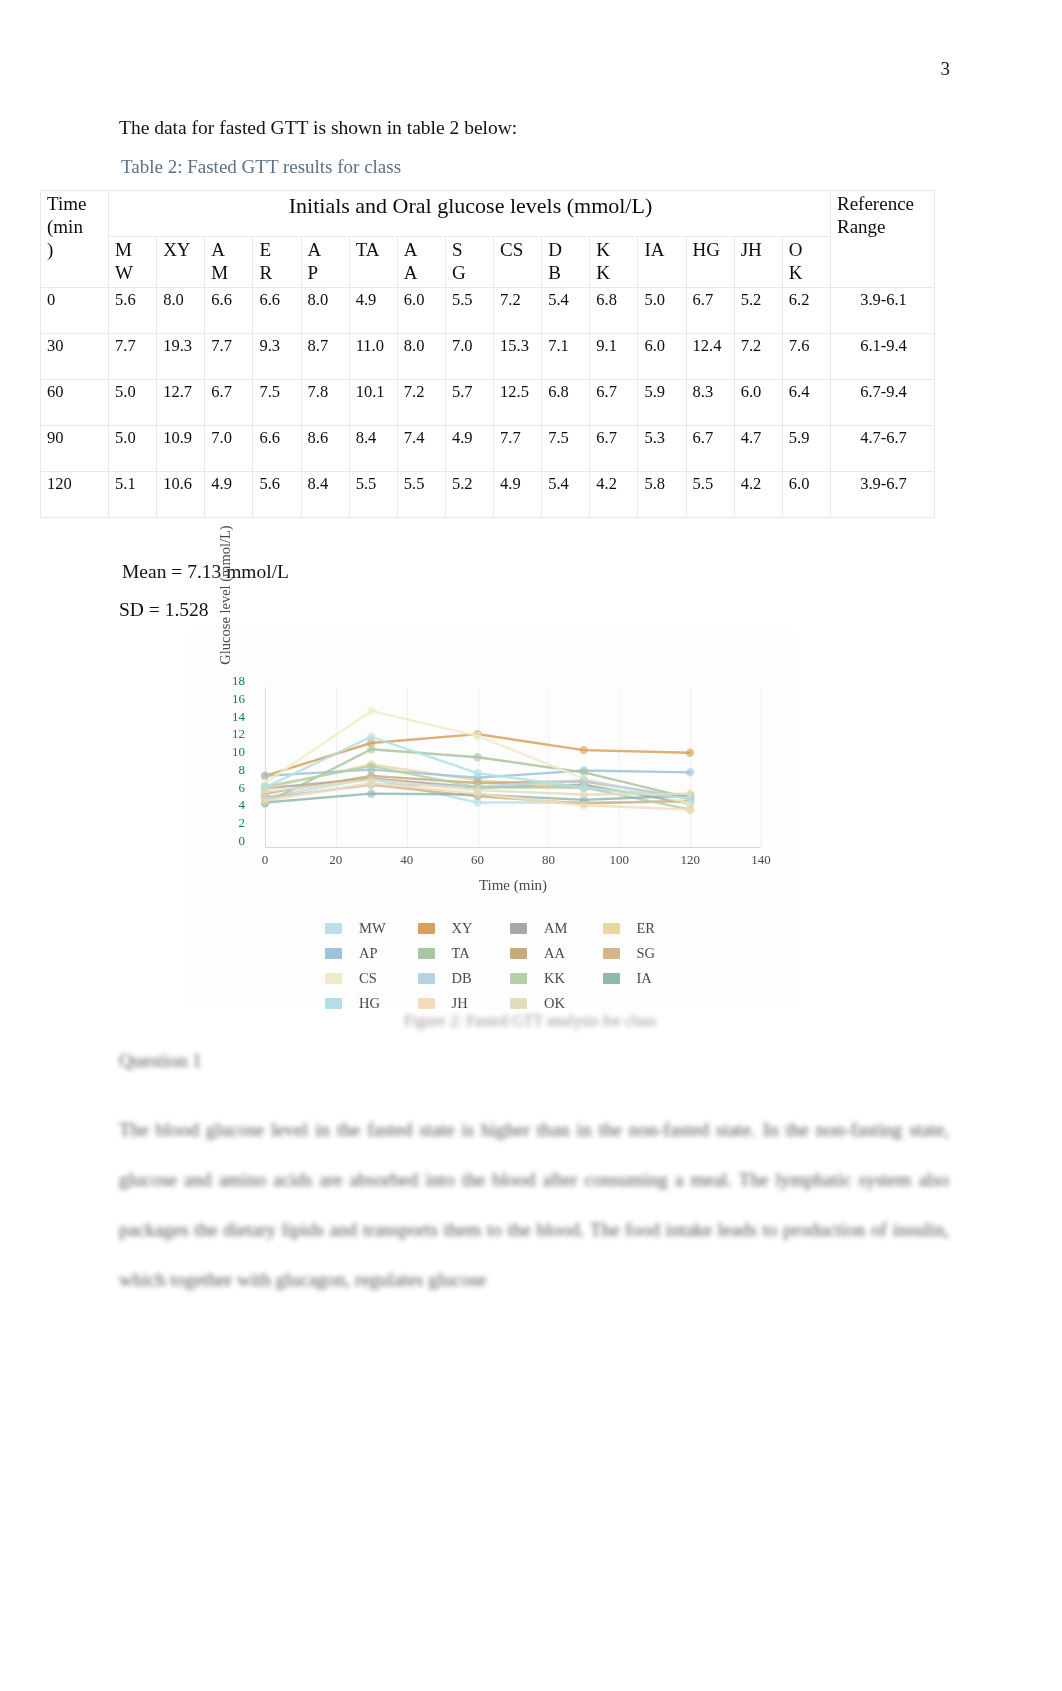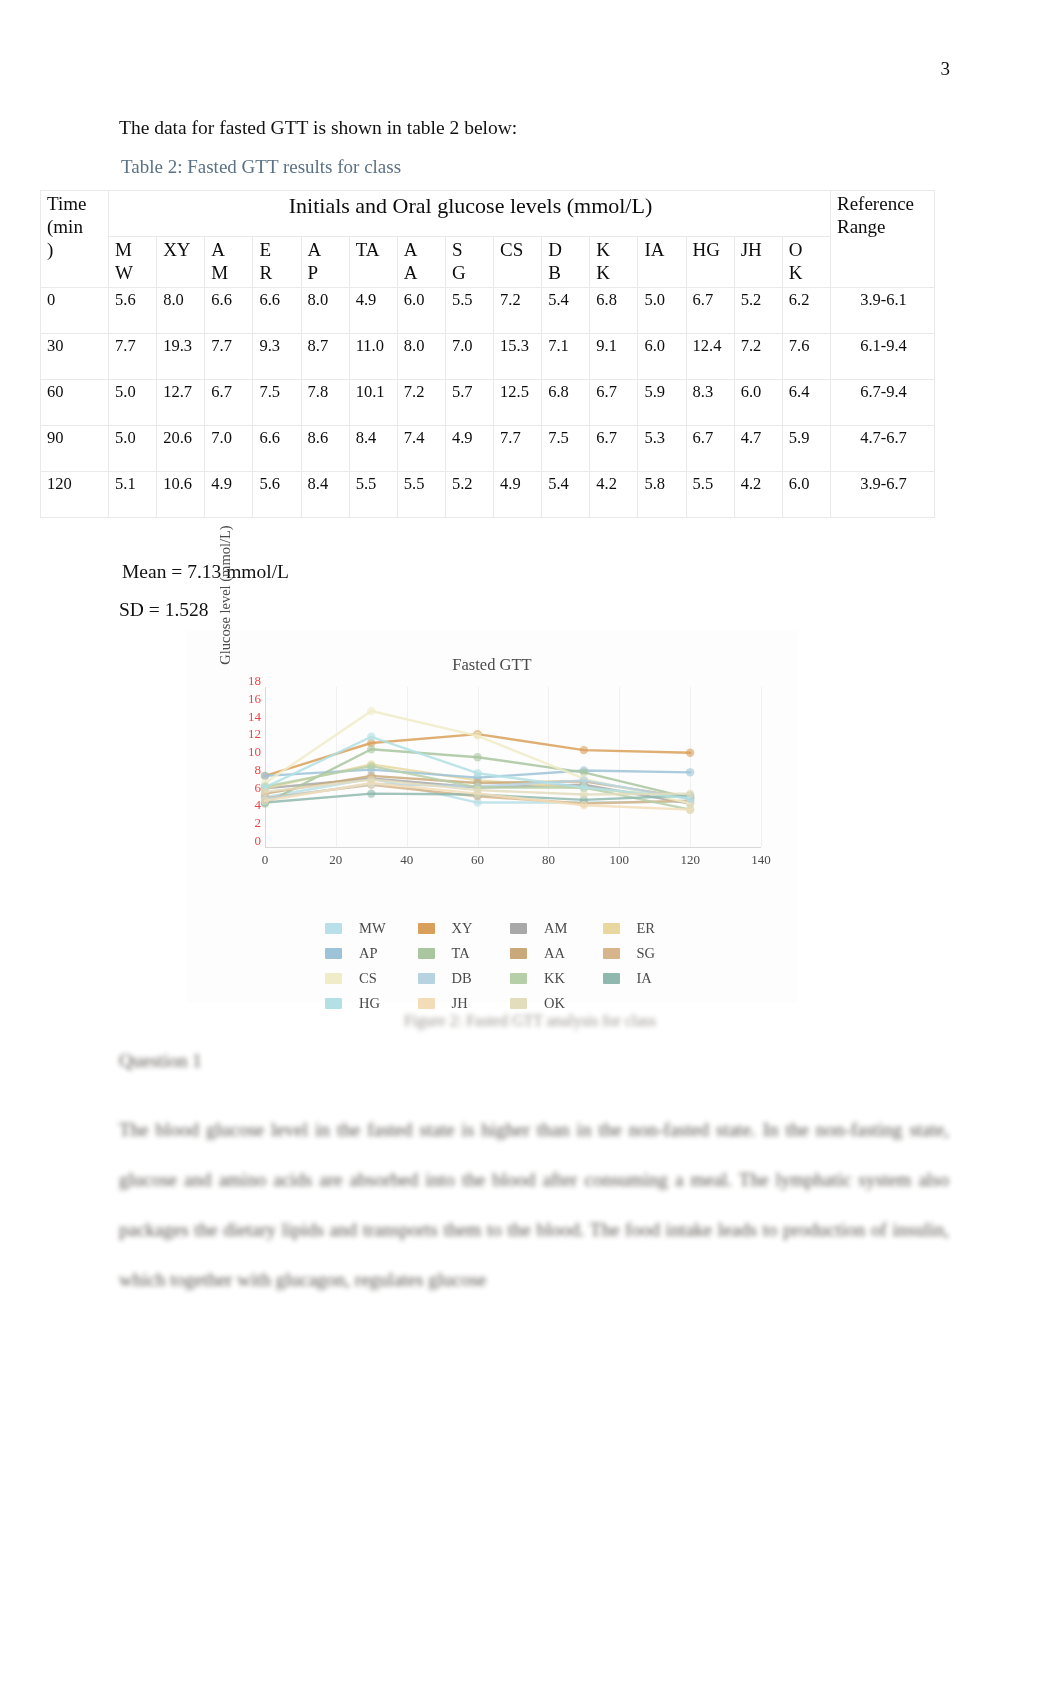--- a/index.html
+++ b/index.html
@@ -94,21 +94,21 @@
     transform-origin:left top;
     font-size:14.5px; color:#4a4a4a;
     text-align:center;
     white-space:nowrap;
   }
   .y-ticks {
     position:absolute; left:-30px; top:-7px;
     width:26px; height:160px;
   }
   .y-ticks span {
-    position:absolute; right:0; font-size:13px; color:#ef4444;
+    position:absolute; right:16px; font-size:13px; color:#15803d;
     line-height:1;
   }
   .x-ticks {
     position:absolute; left:0; top:166px; width:496px; height:18px;
   }
   .x-ticks span {
     position:absolute; font-size:13px; color:#4a4a4a;
     transform:translateX(-50%); line-height:1;
   }
   .x-label {
@@ -264,21 +264,21 @@
             <td class="init-col">6.7</td>
             <td class="init-col">5.9</td>
             <td class="init-col">8.3</td>
             <td class="init-col">6.0</td>
             <td class="init-col">6.4</td>
             <td class="ref-col">6.7-9.4</td>
           </tr>
           <tr class="row-d">
             <td class="time-col">90</td>
             <td class="init-col">5.0</td>
-            <td class="init-col">20.6</td>
+            <td class="init-col">10.9</td>
             <td class="init-col">7.0</td>
             <td class="init-col">6.6</td>
             <td class="init-col">8.6</td>
             <td class="init-col">8.4</td>
             <td class="init-col">7.4</td>
             <td class="init-col">4.9</td>
             <td class="init-col">7.7</td>
             <td class="init-col">7.5</td>
             <td class="init-col">6.7</td>
             <td class="init-col">5.3</td>
@@ -307,21 +307,20 @@
             <td class="ref-col">3.9-6.7</td>
           </tr>
         </tbody>
     </table>
   </div>
 
   <div class="mean-line">Mean  = 7.13 mmol/L</div>
   <div class="sd-line">SD = 1.528</div>
 
   <div class="chart-box">
-    <div class="chart-title">Fasted GTT</div>
     <div class="plot-area">
       <div class="y-label">Glucose level (mmol/L)</div>
       <div class="y-ticks" id="y-ticks">
           <span style="top: -6px;">18</span>
           <span style="top: 11.7778px;">16</span>
           <span style="top: 29.5556px;">14</span>
           <span style="top: 47.3333px;">12</span>
           <span style="top: 65.1111px;">10</span>
           <span style="top: 82.8889px;">8</span>
           <span style="top: 100.667px;">6</span>
@@ -435,20 +434,21 @@
       <div class="x-ticks" id="x-ticks">
           <span style="left: 0px;">0</span>
           <span style="left: 70.8571px;">20</span>
           <span style="left: 141.714px;">40</span>
           <span style="left: 212.571px;">60</span>
           <span style="left: 283.429px;">80</span>
           <span style="left: 354.286px;">100</span>
           <span style="left: 425.143px;">120</span>
           <span style="left: 496px;">140</span>
         </div>
+      <div class="x-label">Time (min)</div>
     </div>
   </div>
 
   <div class="legend" id="legend">
       <div class="legend-item">
         <span class="legend-swatch" style="background: rgb(185, 223, 232);"></span>
         <span>MW</span>
       </div>
       <div class="legend-item">
         <span class="legend-swatch" style="background: rgb(217, 160, 91);"></span>

